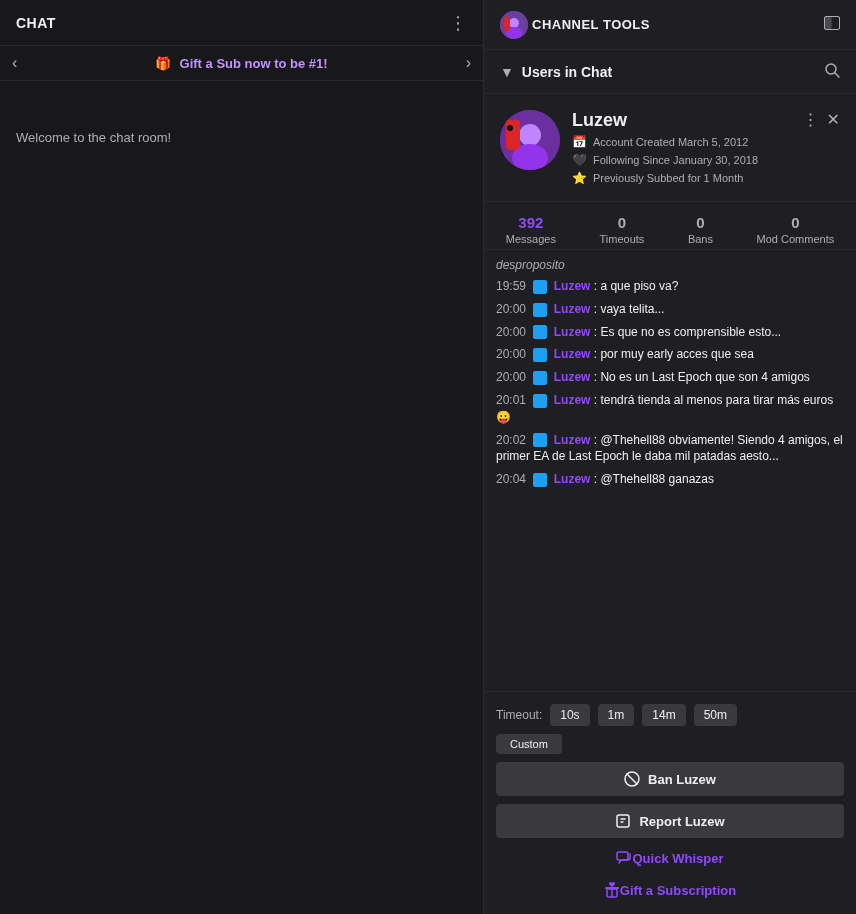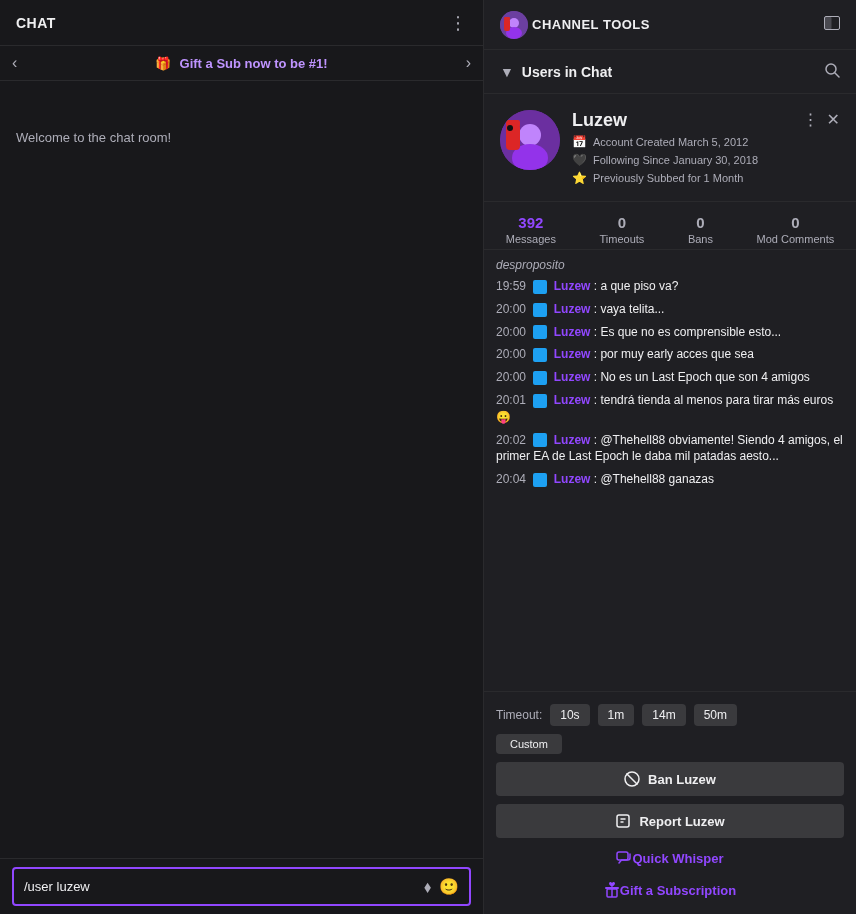--- a/index.html
+++ b/index.html
@@ -443,29 +443,20 @@
       <span>🎁</span>
       <span>Gift a Sub now to be #1!</span>
     </div>
     <span class="arrow-btn">›</span>
   </div>
 
   <div class="chat-messages">
     <span class="welcome-msg">Welcome to the chat room!</span>
   </div>
 
-  <div class="chat-input-area">
-    <div class="chat-input-wrapper">
-      <input class="chat-input" type="text" value="/user luzew" style="">
-      <div class="chat-input-icons">
-        <span style="cursor:pointer;">⬧</span>
-        <span style="cursor:pointer;">🙂</span>
-      </div>
-    </div>
-  </div>
 </div>
 
 <div class="channel-tools-panel">
 
   <div class="ct-header">
     <div class="ct-header-left">
       <div class="ct-avatar">
         <svg width="28" height="28" viewBox="0 0 28 28">
           <circle cx="14" cy="14" r="14" fill="#6b3fa0"></circle>
           <ellipse cx="14" cy="12" rx="5" ry="5" fill="#c084fc"></ellipse>

